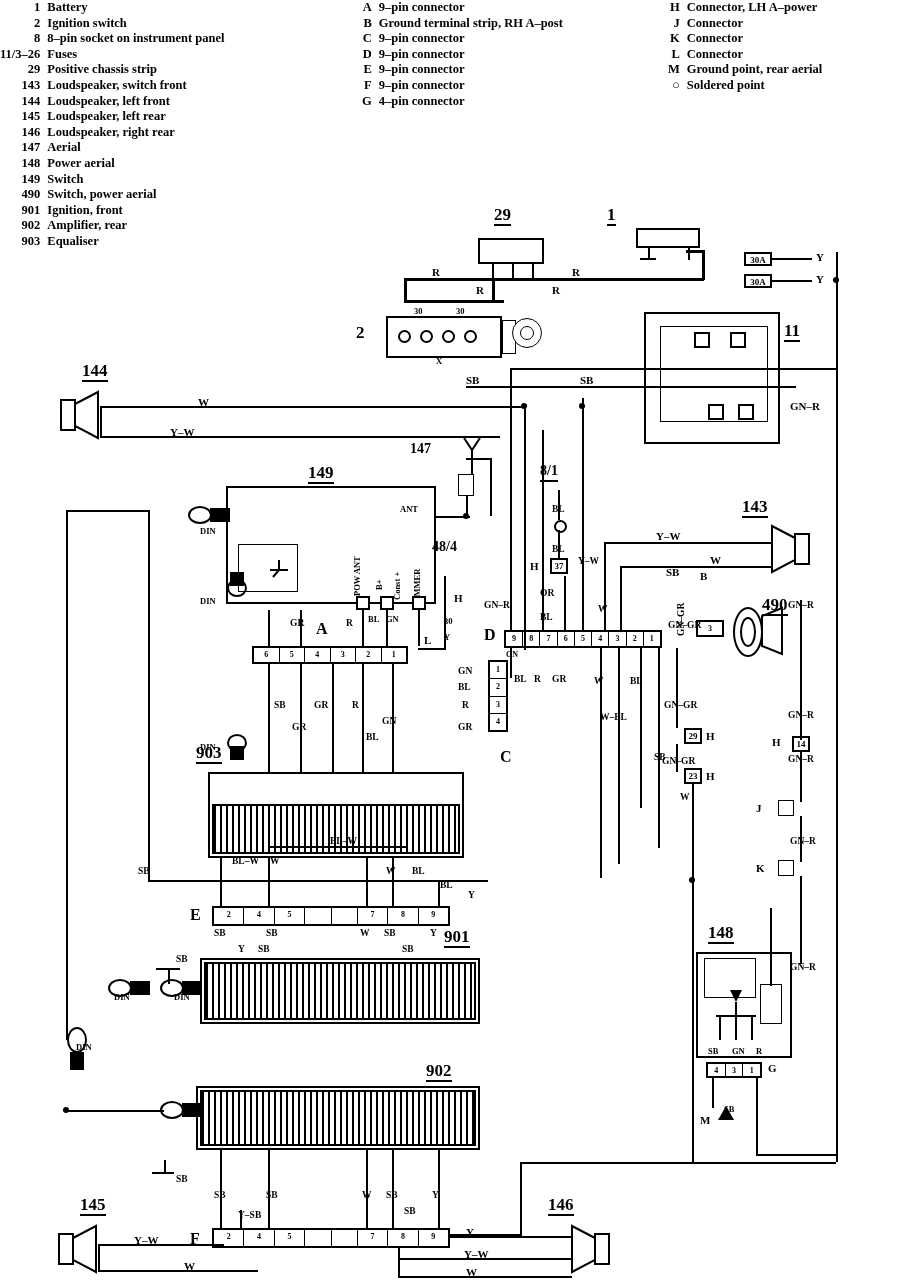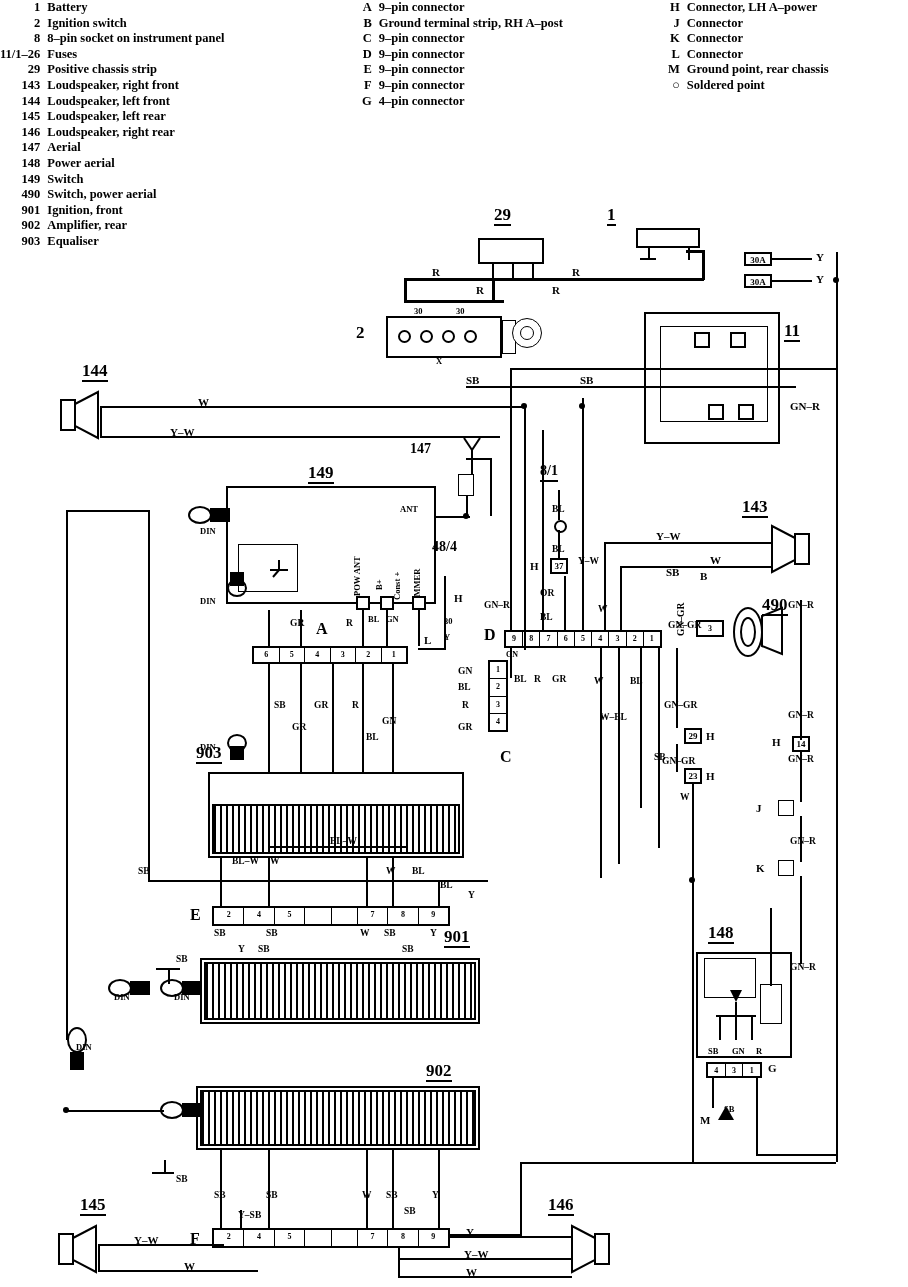--- a/index.html
+++ b/index.html
@@ -51,30 +51,30 @@
           </tr>
       <tr>
             <td class="num">2</td>
             <td>Ignition switch</td>
           </tr>
       <tr>
             <td class="num">8</td>
             <td>8–pin socket on instrument panel</td>
           </tr>
       <tr>
-            <td class="num">11/1–26</td>
+            <td class="num">11/3–26</td>
             <td>Fuses</td>
           </tr>
       <tr>
             <td class="num">29</td>
             <td>Positive chassis strip</td>
           </tr>
       <tr>
             <td class="num">143</td>
-            <td>Loudspeaker, right front</td>
+            <td>Loudspeaker, switch front</td>
           </tr>
       <tr>
             <td class="num">144</td>
             <td>Loudspeaker, left front</td>
           </tr>
       <tr>
             <td class="num">145</td>
             <td>Loudspeaker, left rear</td>
           </tr>
       <tr>
@@ -162,21 +162,21 @@
       <tr>
             <td class="num">K</td>
             <td>Connector</td>
           </tr>
       <tr>
             <td class="num">L</td>
             <td>Connector</td>
           </tr>
       <tr>
             <td class="num">M</td>
-            <td>Ground point, rear chassis</td>
+            <td>Ground point, rear aerial</td>
           </tr>
       <tr>
             <td class="num">○</td>
             <td>Soldered point</td>
           </tr>
     </tbody>
       </table>
   </div>
 
   <div class="ref" style="left:494px;top:206px;">29</div>

